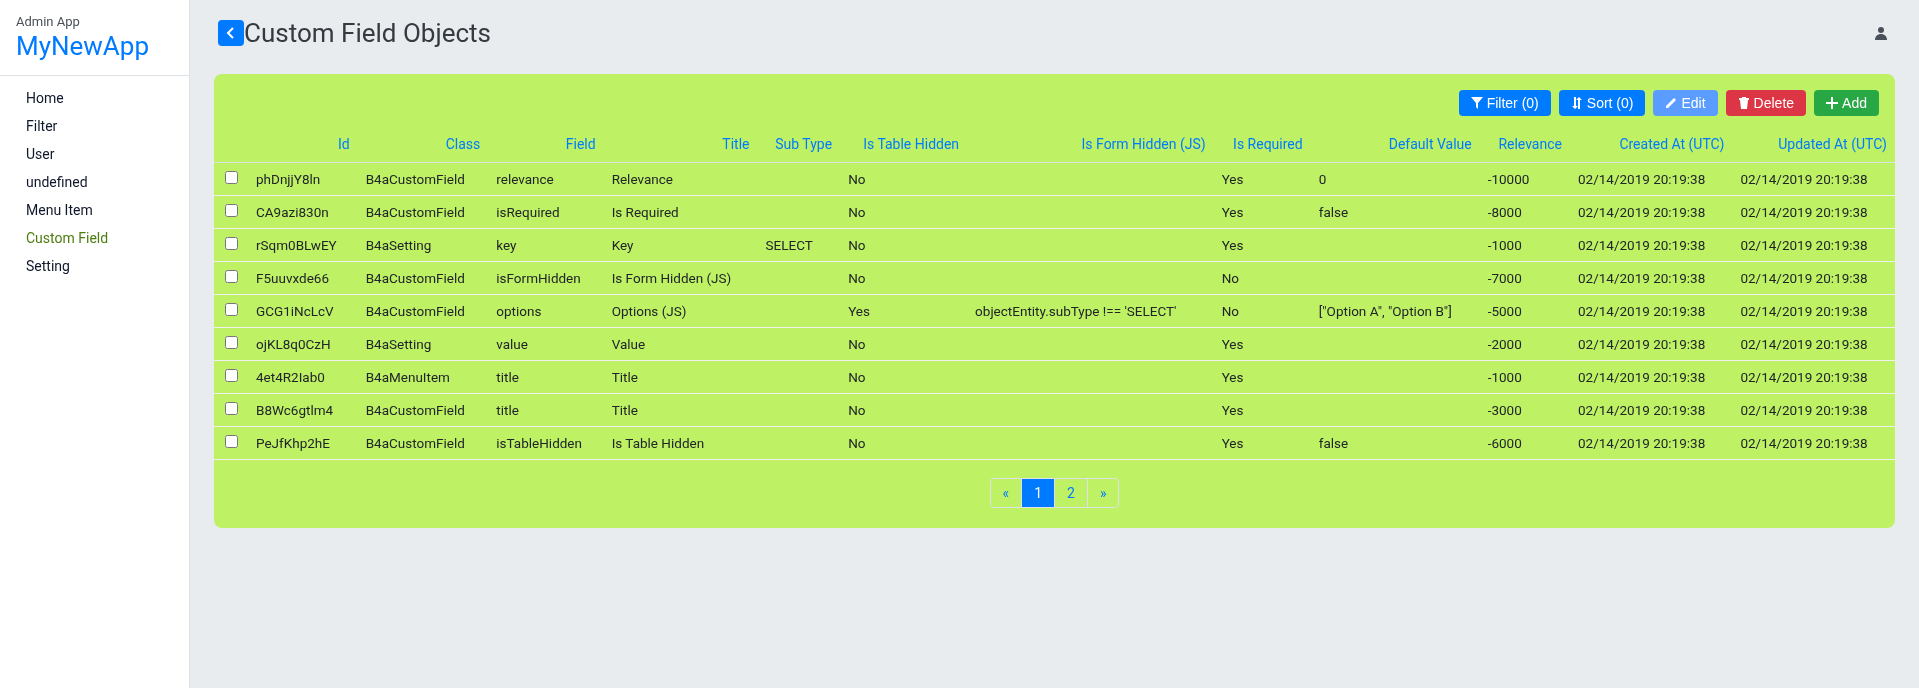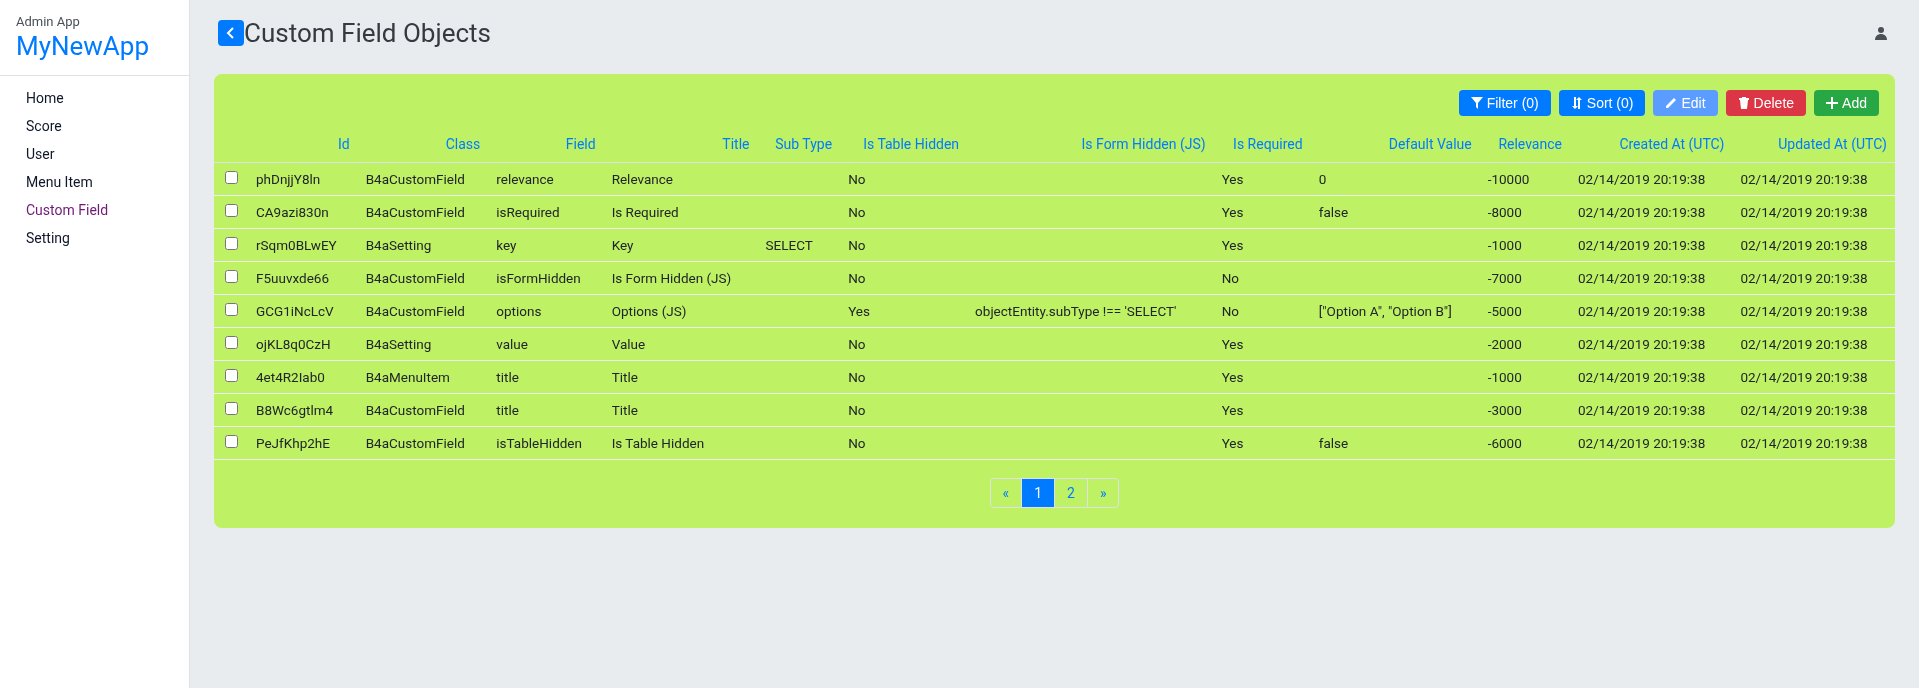--- a/index.html
+++ b/index.html
@@ -4,21 +4,21 @@
 <style>
 * { box-sizing: border-box; margin: 0; padding: 0; }
 body { font-family: -apple-system, BlinkMacSystemFont, "Segoe UI", Roboto, sans-serif; background: #e9ecef; color: #212529; font-size: 14px; }
 .app { display: flex; min-height: 688px; }
 .sidebar { width: 190px; background: #fff; border-right: 1px solid #dee2e6; padding-top: 14px; }
 .sidebar-header { padding: 0 16px 14px; border-bottom: 1px solid #dee2e6; }
 .admin-label { font-size: 13px; color: #495057; }
 .app-name { font-size: 26px; color: #007bff; margin-top: 2px; }
 .nav { list-style: none; padding: 8px 0; }
 .nav-item { padding: 6px 26px; font-size: 14px; color: #0f172a; cursor: pointer; }
-.nav-item.active { color: #701a75; }
+.nav-item.active { color: #4d7c0f; }
 .main { flex: 1; display: flex; flex-direction: column; }
 .topbar { display: flex; align-items: center; padding: 18px 28px 10px; }
 .collapse-btn { width: 26px; height: 26px; background: #007bff; color: #fff; border-radius: 4px; display: flex; align-items: center; justify-content: center; cursor: pointer; }
 .page-title { flex: 1; font-size: 26px; font-weight: 400; color: #343a40; }
 .profile-icon { width: 20px; height: 20px; display: flex; align-items: center; justify-content: center; color: #495057; cursor: pointer; }
 .card { background: #bef264; margin: 16px 24px; border-radius: 8px; padding: 16px 0 20px; }
 .toolbar { display: flex; justify-content: flex-end; gap: 8px; padding: 0 16px 10px; }
 .btn { display: inline-flex; align-items: center; gap: 4px; padding: 5px 12px; border-radius: 4px; font-size: 14px; color: #fff; border: none; cursor: pointer; }
 .btn-primary { background: #007bff; }
 .btn-primary-light { background: #5a9cff; }
@@ -42,22 +42,23 @@
 <body>
 
 <div class="app">
   <aside class="sidebar">
     <div class="sidebar-header">
       <div class="admin-label">Admin App</div>
       <div class="app-name">MyNewApp</div>
     </div>
     <ul class="nav" id="nav">
         <li class="nav-item">Home</li>
-        <li class="nav-item">Score</li>
+        <li class="nav-item">Filter</li>
         <li class="nav-item">User</li>
+        <li class="nav-item">undefined</li>
         <li class="nav-item">Menu Item</li>
         <li class="nav-item active">Custom Field</li>
         <li class="nav-item">Setting</li>
       </ul>
   </aside>
 
   <main class="main">
     <div class="topbar">
       <div class="collapse-btn">
         <svg class="icon-svg" width="10" height="12" viewBox="0 0 10 12">

